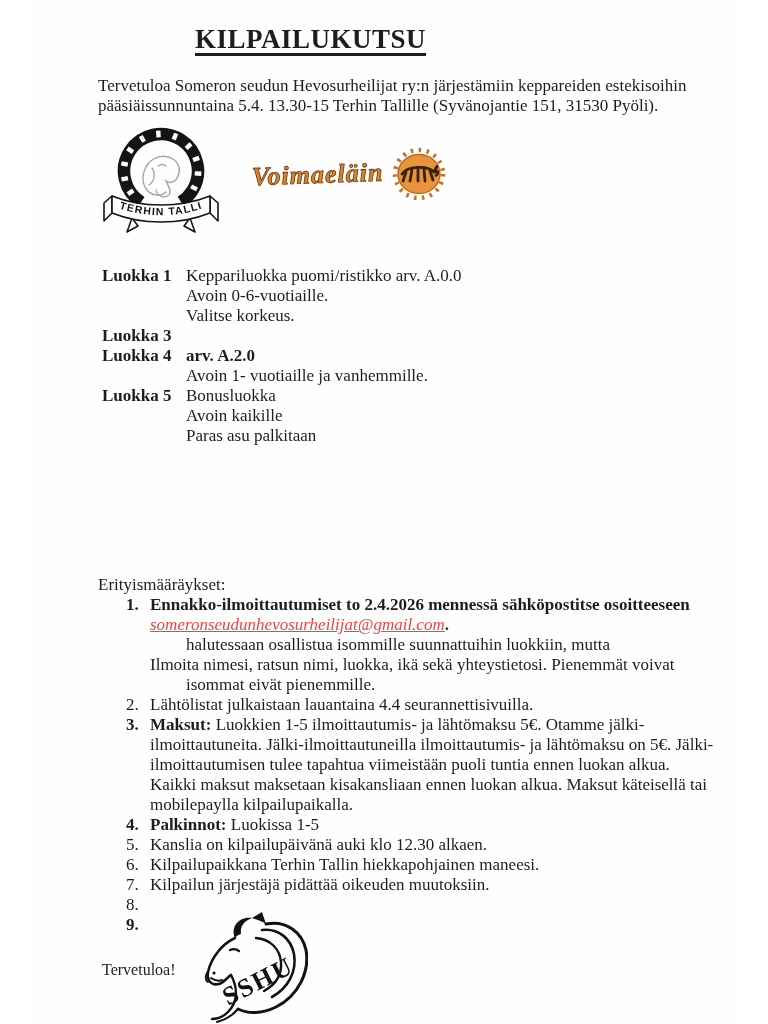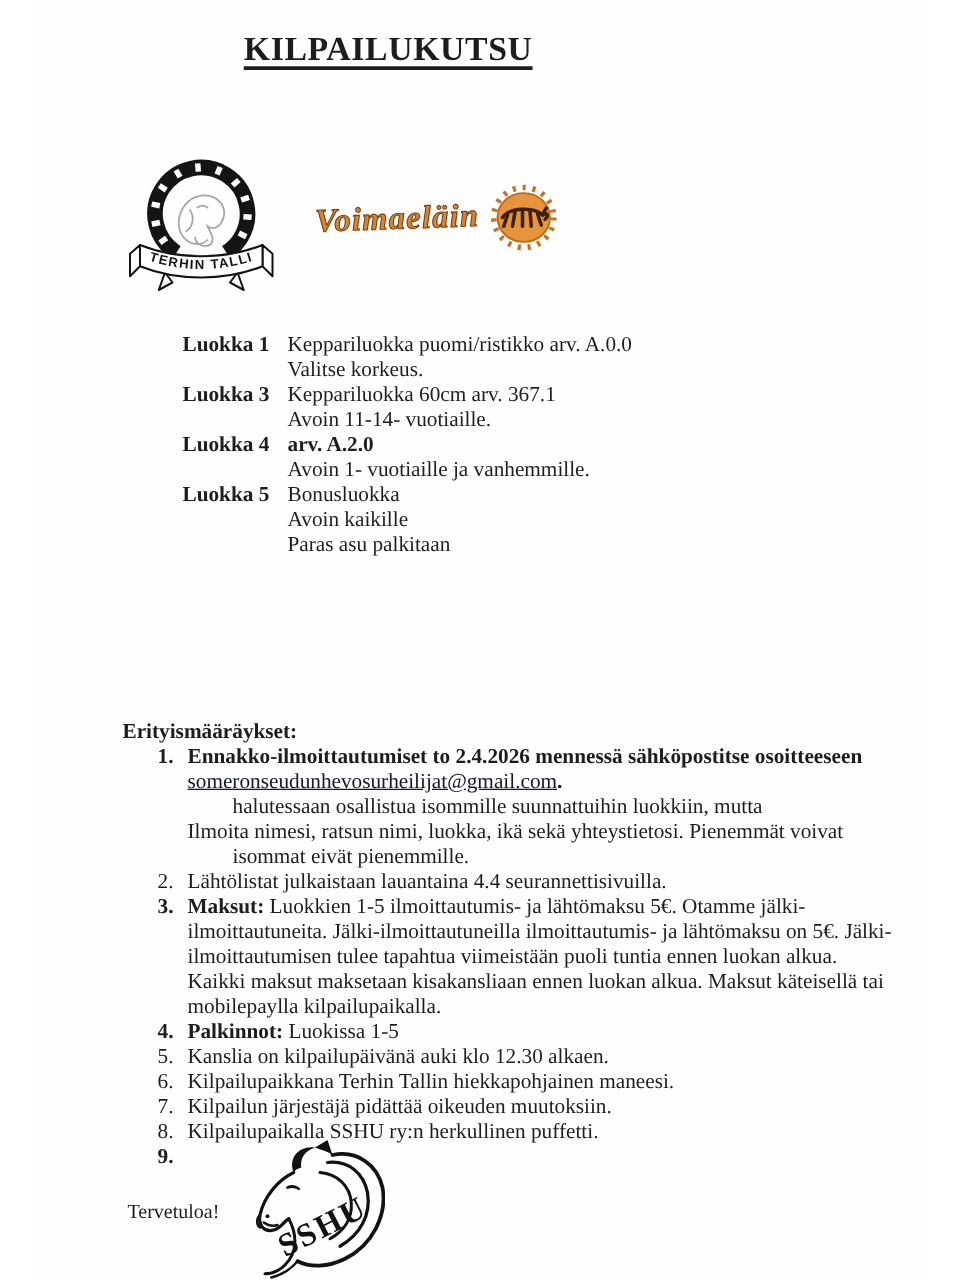--- a/index.html
+++ b/index.html
@@ -18,43 +18,44 @@
 
   .logo-terhin { position:absolute; left:72px; top:126px; }
   .voimaelain  { position:absolute; left:222px; top:144px; display:flex; align-items:center; gap:8px; }
   .voima-text  {
     font-size:26px; font-style:italic; font-weight:bold; letter-spacing:1px;
     color:#d8842f; -webkit-text-stroke:0.7px #6b3a12;
     text-shadow:0 0 1px #6b3a12; transform:rotate(-2deg);
   }
 
   .classes { position:absolute; left:72px; top:266px; width:620px; font-size:17px; line-height:20px; }
-  .class-row { display:flex;margin-left:44px; }
+  .class-row { display:flex; }
   .class-label { width:84px; flex-shrink:0; font-weight:bold; }
   .class-title { font-weight:normal; }
   .bold { font-weight:bold; }
 
   .rules { position:absolute; left:68px; top:575px; width:650px; font-size:17px; line-height:20px; }
-  .rules-heading { font-weight:bold; }
+  .rules-heading { font-weight:normal; }
   .rule-item { display:flex; }
   .rule-num { width:24px; margin-left:28px; flex-shrink:0; }
   .rule-body { width:565px; }
   .cont-line.indent { padding-left:36px; }
-  .seg-link { color:#0f172a; text-decoration:underline; cursor:pointer; }
+  .seg-link { color:#ef4444; text-decoration:underline; cursor:pointer;font-style:italic; }
 
   .greeting { position:absolute; left:72px; top:961px; font-size:16px; }
   .logo-sshu { position:absolute; left:148px; top:912px; }
 </style>
 </head>
 <body>
 
 <div class="page">
 
   <h1 class="doc-title">KILPAILUKUTSU</h1>
 
+  <p class="intro">Tervetuloa Someron seudun Hevosurheilijat ry:n järjestämiin keppareiden estekisoihin pääsiäissunnuntaina 5.4. 13.30-15 Terhin Tallille (Syvänojantie 151, 31530 Pyöli).</p>
 
   <svg class="logo-terhin" width="118" height="122" viewBox="0 0 118 122" aria-hidden="true">
     <g stroke="#a6a6a6" stroke-width="1.4" fill="none" stroke-linecap="round">
       <path d="M46 38 C 40 46,39 57,45 64 C 50 70,59 71,64 66"></path>
       <path d="M46 38 C 52 30,63 28,71 33 C 77 37,79 44,76 50"></path>
       <path d="M76 50 C 74 56,68 58,64 55 C 66 60,70 64,67 69 C 62 73,55 70,54 64"></path>
       <path d="M56 40 q4 -3 8 0"></path>
       <path d="M50 42 C 54 48,52 56,47 59"></path>
     </g>
     <circle cx="59" cy="45" r="37" fill="none" stroke="#141414" stroke-width="12.5" stroke-dasharray="190 43" transform="rotate(122.5 59 45)"></circle>
@@ -102,29 +103,26 @@
         <path d="M43.5 26.5 L46 22.5"></path>
       </g>
     </svg>
   </div>
 
   <div class="classes" id="classes">
       <div class="class-row">
         <div class="class-label">Luokka 1</div>
         <div class="class-content">
           <div class="class-title">Keppariluokka puomi/ristikko arv. A.0.0</div>
+          <div class="class-detail">Avoin 0-6-vuotiaille.</div>
           <div class="class-detail">Valitse korkeus.</div>
         </div>
       </div>
       <div class="class-row">
         <div class="class-label">Luokka 3</div>
-        <div class="class-content">
-          <div class="class-title">Keppariluokka 60cm arv. 367.1</div>
-          <div class="class-detail">Avoin 11-14- vuotiaille.</div>
-        </div>
       </div>
       <div class="class-row">
         <div class="class-label">Luokka 4</div>
         <div class="class-content">
           <div class="class-detail bold">arv. A.2.0</div>
           <div class="class-detail">Avoin 1- vuotiaille ja vanhemmille.</div>
         </div>
       </div>
       <div class="class-row">
         <div class="class-label">Luokka 5</div>
@@ -179,23 +177,20 @@
           </div>
         </div>
         <div class="rule-item">
           <div class="rule-num">7.</div>
           <div class="rule-body">
             <div class="rule-text"><span>Kilpailun järjestäjä pidättää oikeuden muutoksiin.</span></div>
           </div>
         </div>
         <div class="rule-item">
           <div class="rule-num">8.</div>
-          <div class="rule-body">
-            <div class="rule-text"><span>Kilpailupaikalla SSHU ry:n herkullinen puffetti.</span></div>
-          </div>
         </div>
         <div class="rule-item">
           <div class="rule-num bold">9.</div>
           <div class="rule-body"></div>
         </div>
       </div>
   </div>
 
   <div class="greeting">Tervetuloa!</div>
 

